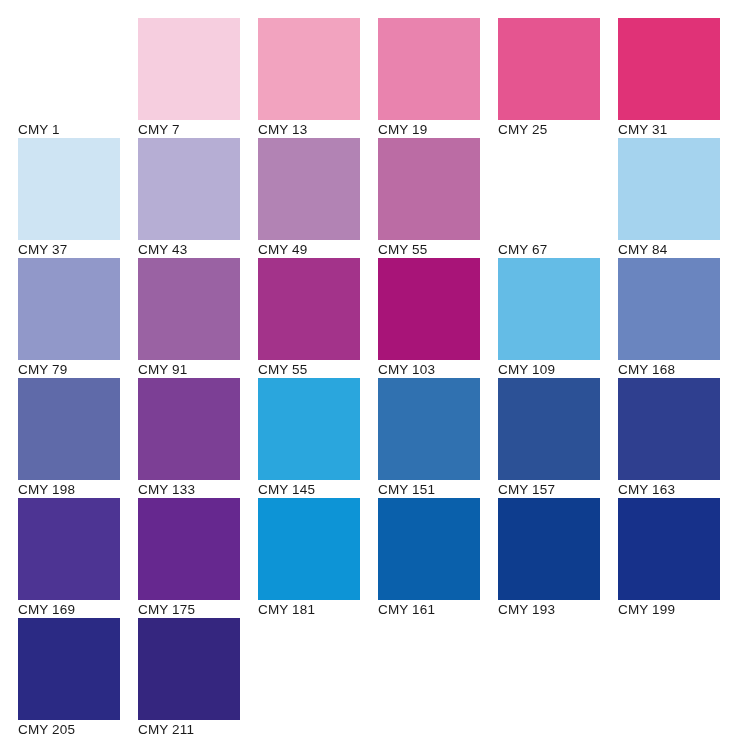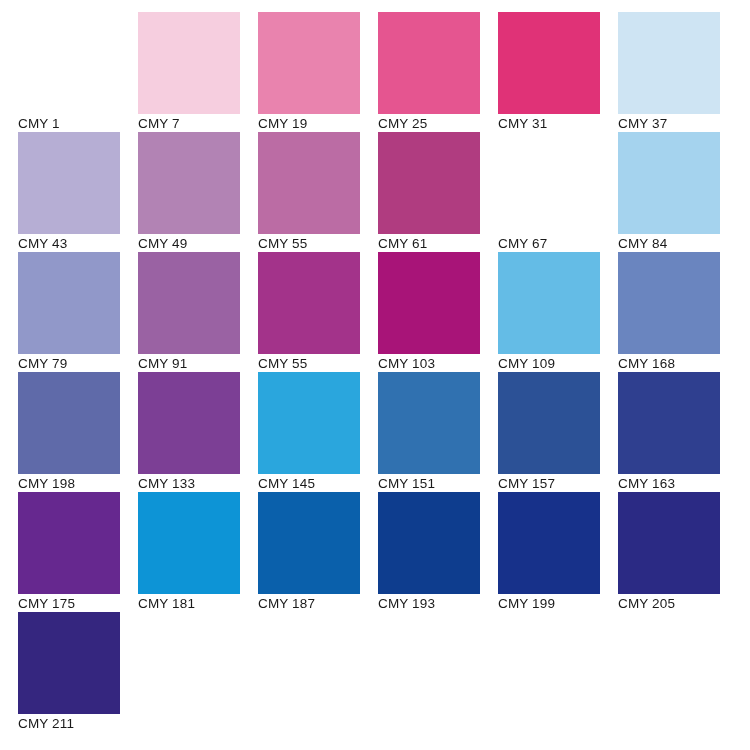--- a/index.html
+++ b/index.html
@@ -12,21 +12,21 @@
     background: #ffffff;
     font-family: "Liberation Sans", sans-serif;
     overflow: hidden;
   }
 
   #chart-sheet {
     position: relative;
     width: 750px;
     height: 750px;
     background: #ffffff;
-    padding: 12px 0 0 0;
+    padding: 18px 0 0 0;
   }
 
   .swatch-grid {
     display: grid;
     grid-template-columns: repeat(6, 120px);
     grid-template-rows: repeat(6, 120px);
     column-gap: 0px;
     row-gap: 0px;
     margin-left: 18px;
   }
@@ -70,20 +70,24 @@
   <div class="swatch-grid">
       <div class="swatch-cell">
         <div class="swatch-chip blank" style="background: rgb(255, 255, 255);"></div>
         <div class="swatch-label">CMY 1</div>
       </div>
       <div class="swatch-cell">
         <div class="swatch-chip" style="background: rgb(246, 206, 223);"></div>
         <div class="swatch-label">CMY 7</div>
       </div>
       <div class="swatch-cell">
+        <div class="swatch-chip" style="background: rgb(242, 163, 191);"></div>
+        <div class="swatch-label">CMY 13</div>
+      </div>
+      <div class="swatch-cell">
         <div class="swatch-chip" style="background: rgb(233, 131, 174);"></div>
         <div class="swatch-label">CMY 19</div>
       </div>
       <div class="swatch-cell">
         <div class="swatch-chip" style="background: rgb(229, 85, 144);"></div>
         <div class="swatch-label">CMY 25</div>
       </div>
       <div class="swatch-cell">
         <div class="swatch-chip" style="background: rgb(224, 50, 119);"></div>
         <div class="swatch-label">CMY 31</div>
@@ -98,24 +102,20 @@
       </div>
       <div class="swatch-cell">
         <div class="swatch-chip" style="background: rgb(178, 131, 180);"></div>
         <div class="swatch-label">CMY 49</div>
       </div>
       <div class="swatch-cell">
         <div class="swatch-chip" style="background: rgb(187, 108, 164);"></div>
         <div class="swatch-label">CMY 55</div>
       </div>
       <div class="swatch-cell">
-        <div class="swatch-chip" style="background: rgb(176, 60, 128);"></div>
-        <div class="swatch-label">CMY 61</div>
-      </div>
-      <div class="swatch-cell">
         <div class="swatch-chip" style="background: rgb(255, 255, 255);"></div>
         <div class="swatch-label">CMY 67</div>
       </div>
       <div class="swatch-cell">
         <div class="swatch-chip" style="background: rgb(165, 211, 238);"></div>
         <div class="swatch-label">CMY 84</div>
       </div>
       <div class="swatch-cell">
         <div class="swatch-chip" style="background: rgb(145, 152, 201);"></div>
         <div class="swatch-label">CMY 79</div>
@@ -158,30 +158,34 @@
       </div>
       <div class="swatch-cell">
         <div class="swatch-chip" style="background: rgb(44, 81, 150);"></div>
         <div class="swatch-label">CMY 157</div>
       </div>
       <div class="swatch-cell">
         <div class="swatch-chip" style="background: rgb(47, 63, 143);"></div>
         <div class="swatch-label">CMY 163</div>
       </div>
       <div class="swatch-cell">
+        <div class="swatch-chip" style="background: rgb(77, 52, 147);"></div>
+        <div class="swatch-label">CMY 169</div>
+      </div>
+      <div class="swatch-cell">
         <div class="swatch-chip" style="background: rgb(102, 40, 143);"></div>
         <div class="swatch-label">CMY 175</div>
       </div>
       <div class="swatch-cell">
         <div class="swatch-chip" style="background: rgb(13, 148, 214);"></div>
         <div class="swatch-label">CMY 181</div>
       </div>
       <div class="swatch-cell">
         <div class="swatch-chip" style="background: rgb(10, 96, 171);"></div>
-        <div class="swatch-label">CMY 187</div>
+        <div class="swatch-label">CMY 161</div>
       </div>
       <div class="swatch-cell">
         <div class="swatch-chip" style="background: rgb(14, 61, 142);"></div>
         <div class="swatch-label">CMY 193</div>
       </div>
       <div class="swatch-cell">
         <div class="swatch-chip" style="background: rgb(23, 49, 138);"></div>
         <div class="swatch-label">CMY 199</div>
       </div>
       <div class="swatch-cell">

